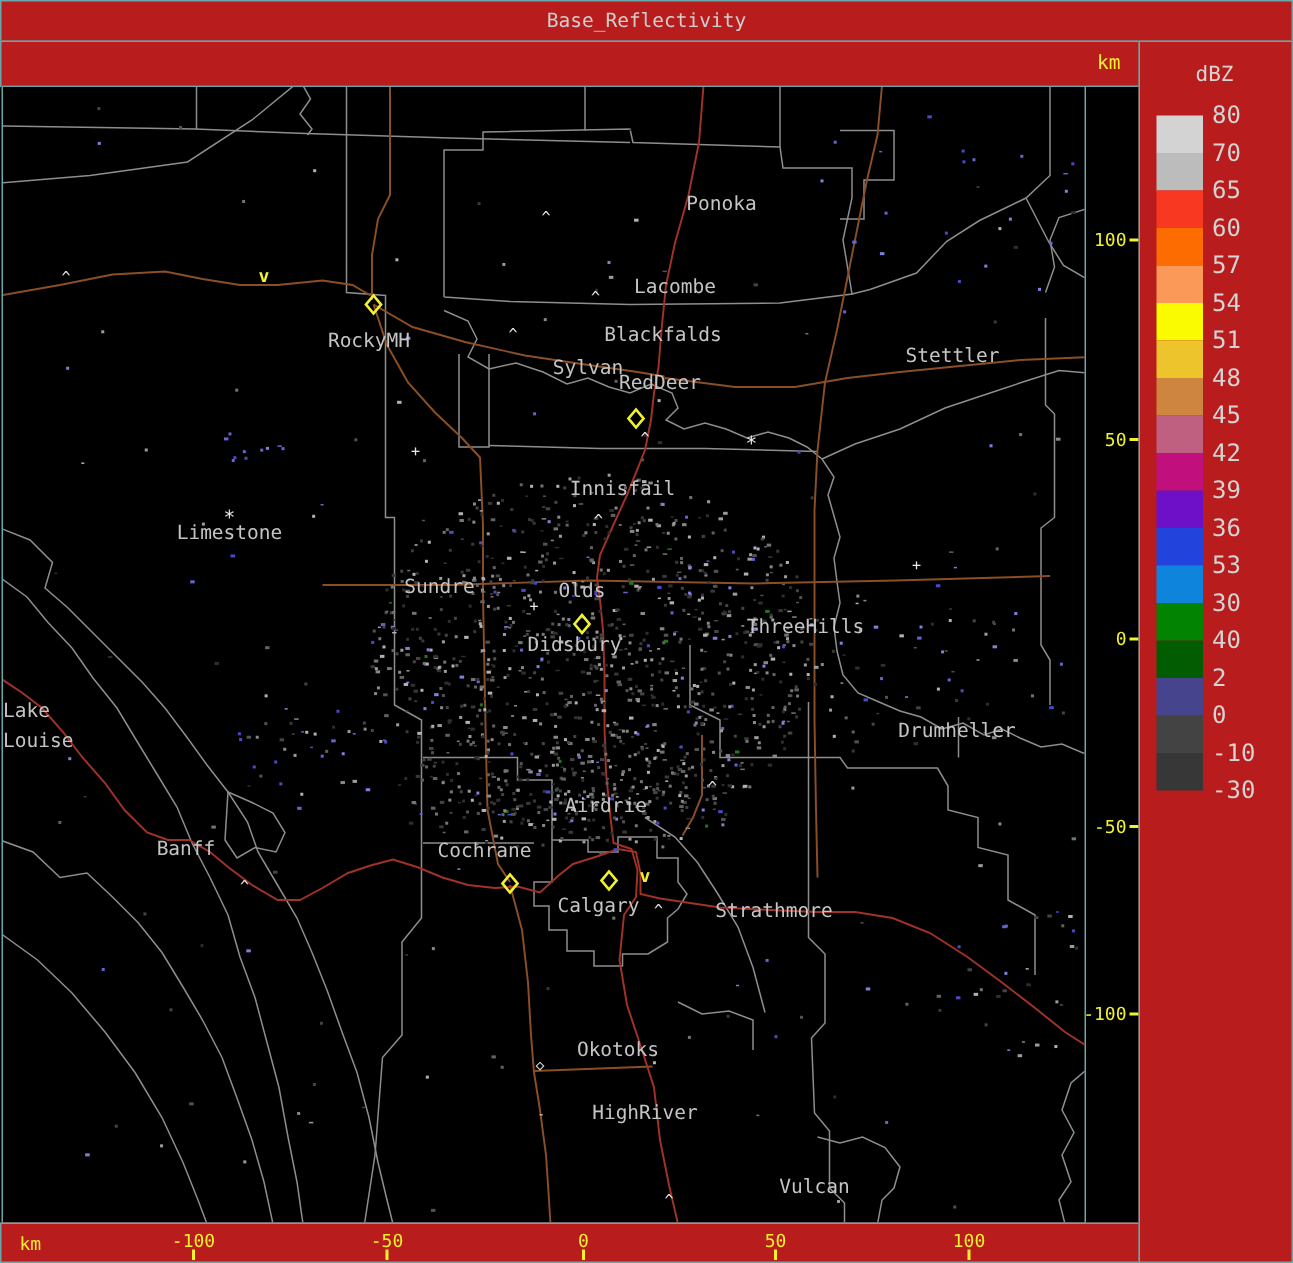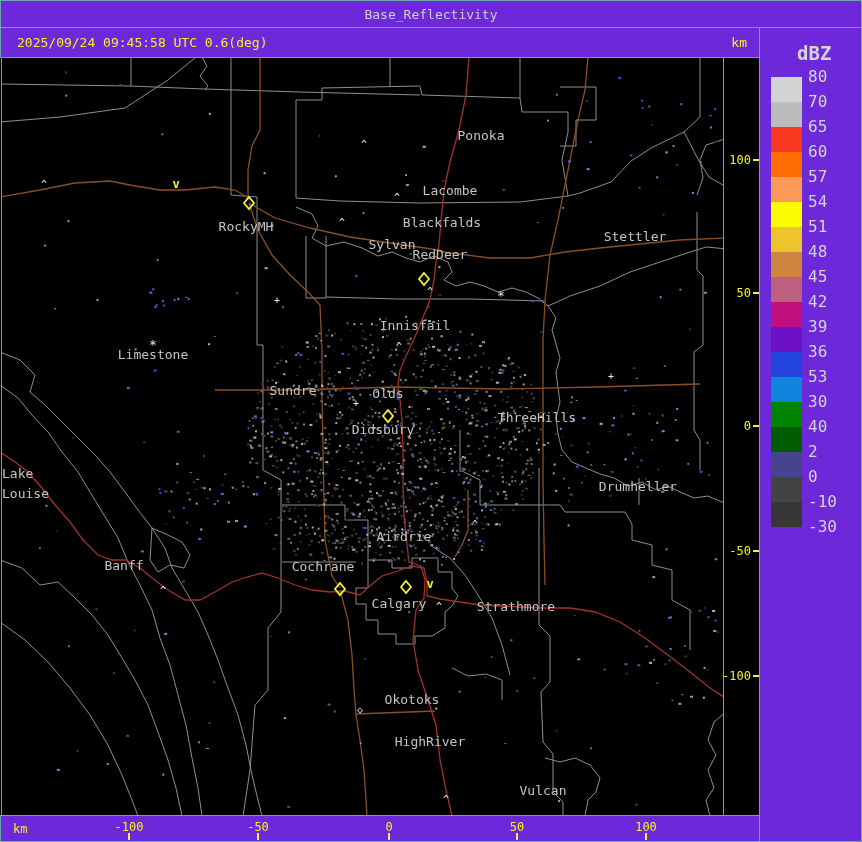--- a/index.html
+++ b/index.html
@@ -1,50 +1,49 @@
 <!DOCTYPE html>
 <html><head>
 <meta charset="utf-8">
 <style>
   html,body{margin:0;padding:0;background:#000;}
   body{width:862px;height:842px;position:relative;font-family:"DejaVu Sans Mono",monospace;overflow:hidden;}
-  .bar{position:absolute;box-sizing:border-box;border:1px solid #69a8aa;background:#6d28d9;}
+  .bar{position:absolute;box-sizing:border-box;border:1px solid #69a8aa;background:#b91c1c;}
   #title-bar{left:0;top:0;width:862px;height:28px;display:flex;align-items:center;justify-content:center;
     color:#cfcfcf;font-size:13px;}
   #info-bar{left:0;top:27px;width:760px;height:31px;display:flex;align-items:center;
     color:#f2f22e;font-size:13px;}
   #info-bar .ts{padding-left:16px;}
   #info-bar .km{position:absolute;right:12px;}
   #map-frame{left:1px;top:57px;width:723px;height:759px;box-sizing:border-box;border:1px solid #69a8aa;background:#000;}
   #map-frame svg{display:block;}
   #right-axis{position:absolute;left:714px;top:57px;width:48px;height:759px;}
   .ytick-label{position:absolute;width:37px;text-align:right;color:#f2f22e;font-size:12px;line-height:12px;}
   .ytick-dash{position:absolute;left:39px;width:7px;height:2px;background:#f2f22e;}
   #bottom-bar{left:0;top:815px;width:760px;height:27px;color:#f2f22e;font-size:12px;}
   #bottom-bar .km{position:absolute;left:12px;top:6px;}
   .xtick-label{position:absolute;top:4px;width:50px;margin-left:-25px;text-align:center;color:#f2f22e;font-size:12px;}
   .xtick-dash{position:absolute;bottom:1px;width:2px;height:7px;background:#f2f22e;}
   #colorbar-panel{left:759px;top:27px;width:103px;height:815px;}
-  #colorbar-panel .unit{position:absolute;left:37px;top:14px;color:#d4d4d4;font-size:19px;font-weight:bold;}
+  #colorbar-panel .unit{position:absolute;left:37px;top:14px;color:#d4d4d4;font-size:14px;}
   .swatch{position:absolute;left:11px;width:31px;height:25px;}
   .cb-label{position:absolute;left:48px;height:12px;line-height:12px;color:#d4d4d4;font-size:16px;}
   svg text{font-family:"DejaVu Sans Mono",monospace;}
   .city{fill:#c4c4c4;font-size:13px;}
   .wsym{fill:#e8e8e8;}
   .yv{fill:#f2f22e;font-size:12px;font-weight:bold;}
 </style>
 </head>
 <body>
 
 <div id="title-bar" class="bar">
   <span>Base_Reflectivity</span>
 </div>
 
 <div id="info-bar" class="bar">
-  <span class="ts">2025/09/24  09:45:58 UTC 0.6(deg)</span>
   <span class="km">km</span>
 </div>
 
 <div id="map-frame" class="bar">
   <svg id="map-svg" width="721" height="757" viewBox="2 58 721 757">
     <g id="boundaries" fill="none" stroke="#8e8e8e" stroke-width="1">
       <path d="M0,84 L130,86 L204,89 L300,92 L420,95"></path>
       <path d="M202,57 L207,66 L200,76 L208,86 L205,90"></path>
       <path d="M131,57 L131,86"></path>
       <path d="M231,57 L231,195 L257,197 L257,345 L263,345 L263,470 L281,480 L281,612 L268,628 L268,690 L255,705 L250,770 L243,816"></path>

